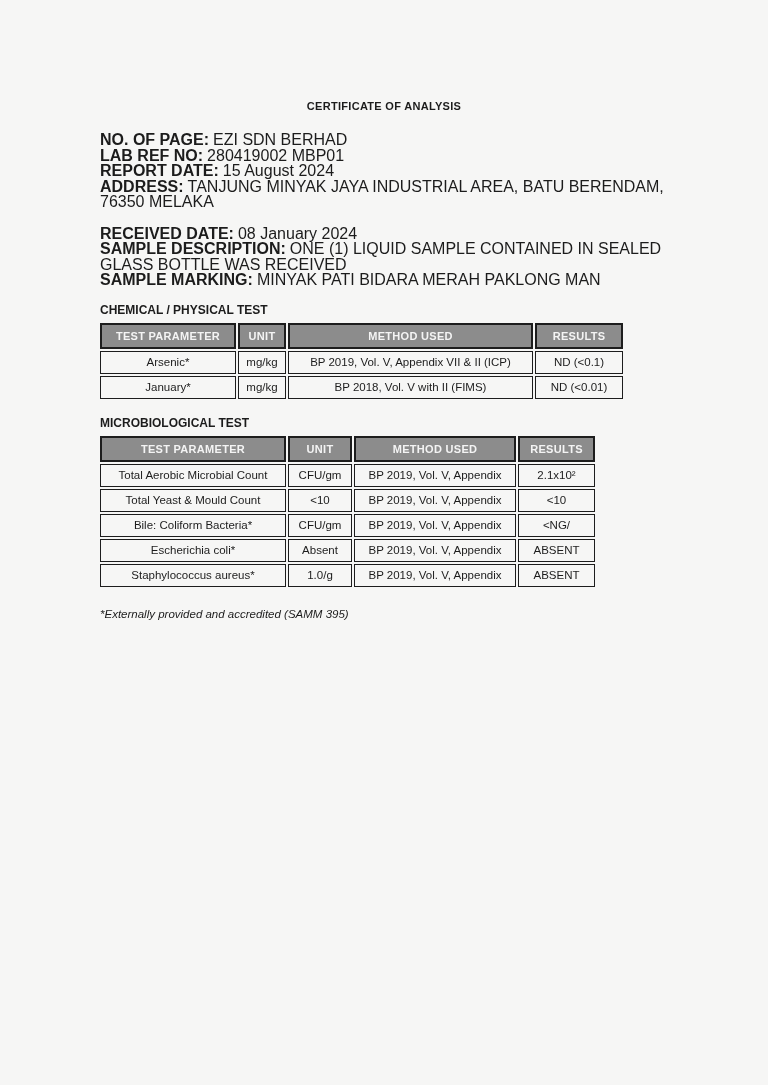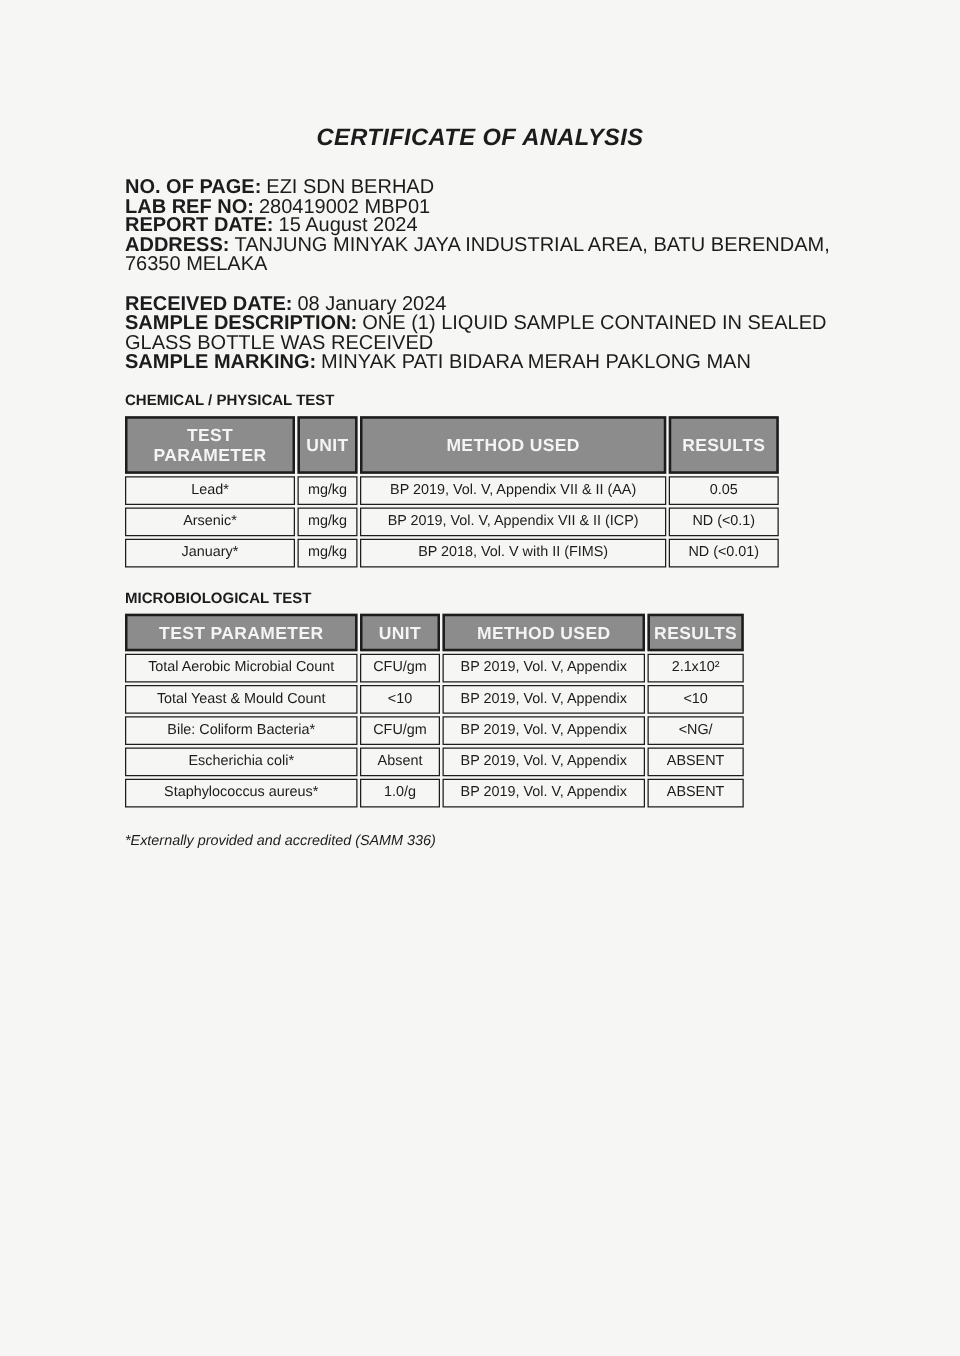--- a/index.html
+++ b/index.html
@@ -8,21 +8,21 @@
     width: 768px; height: 1085px;
     background: #f6f6f5;
     font-family: "Liberation Sans", sans-serif;
     color: #1c1c1c;
   }
   .page { width: 768px; height: 1085px; overflow: hidden; position: relative; }
 
   .title {
     margin: 0; padding-top: 100px;
     text-align: center;
-    font-size: 19px; font-weight: bold; letter-spacing: 0.3px; font-style: italic;
+    font-size: 11px; font-weight: bold; letter-spacing: 0.3px;
   }
 
   .info-block {
     margin: 20px 0 0 100px;
     width: 572px;
     font-size: 16px; line-height: 15.5px;
   }
   .info-block.second { margin-top: 16px; }
   .info-line { margin: 0; }
   .info-line b { margin-right: 4px; }
@@ -37,21 +37,21 @@
     border-collapse: separate;
     border-spacing: 2px;
     table-layout: fixed;
   }
   table.t1 { width: 517px; }
   table.t2 { width: 489px; }
   th {
     background: #8c8c8c;
     color: #f4f4f4;
     border: 2px solid #1d1d1d;
-    font-size: 14px; font-weight: bold; letter-spacing: 0.3px;
+    font-size: 11px; font-weight: bold; letter-spacing: 0.3px;
     padding: 5px 2px;
   }
   td {
     border: 1.5px solid #1d1d1d;
     font-size: 11.5px;
     text-align: center;
     padding: 4.5px 2px;
   }
 
   .footnote {
@@ -90,26 +90,20 @@
       </colgroup>
     <thead>
       <tr>
         <th>TEST PARAMETER</th>
         <th>UNIT</th>
         <th>METHOD USED</th>
         <th>RESULTS</th>
       </tr>
     </thead>
     <tbody>
-      <tr>
-        <td>Lead*</td>
-        <td>mg/kg</td>
-        <td>BP 2019, Vol. V, Appendix VII &amp; II (AA)</td>
-        <td>0.05</td>
-      </tr>
       <tr>
         <td>Arsenic*</td>
         <td>mg/kg</td>
         <td>BP 2019, Vol. V, Appendix VII &amp; II (ICP)</td>
         <td>ND (&lt;0.1)</td>
       </tr>
       <tr>
         <td>January*</td>
         <td>mg/kg</td>
         <td>BP 2018, Vol. V with II (FIMS)</td>
@@ -162,15 +156,15 @@
       </tr>
       <tr>
         <td>Staphylococcus aureus*</td>
         <td>1.0/g</td>
         <td>BP 2019, Vol. V, Appendix</td>
         <td>ABSENT</td>
       </tr>
     </tbody>
   </table>
 
-  <p class="footnote">*Externally provided and accredited (SAMM 336)</p>
+  <p class="footnote">*Externally provided and accredited (SAMM 395)</p>
 
 </div>
 
 </body></html>

